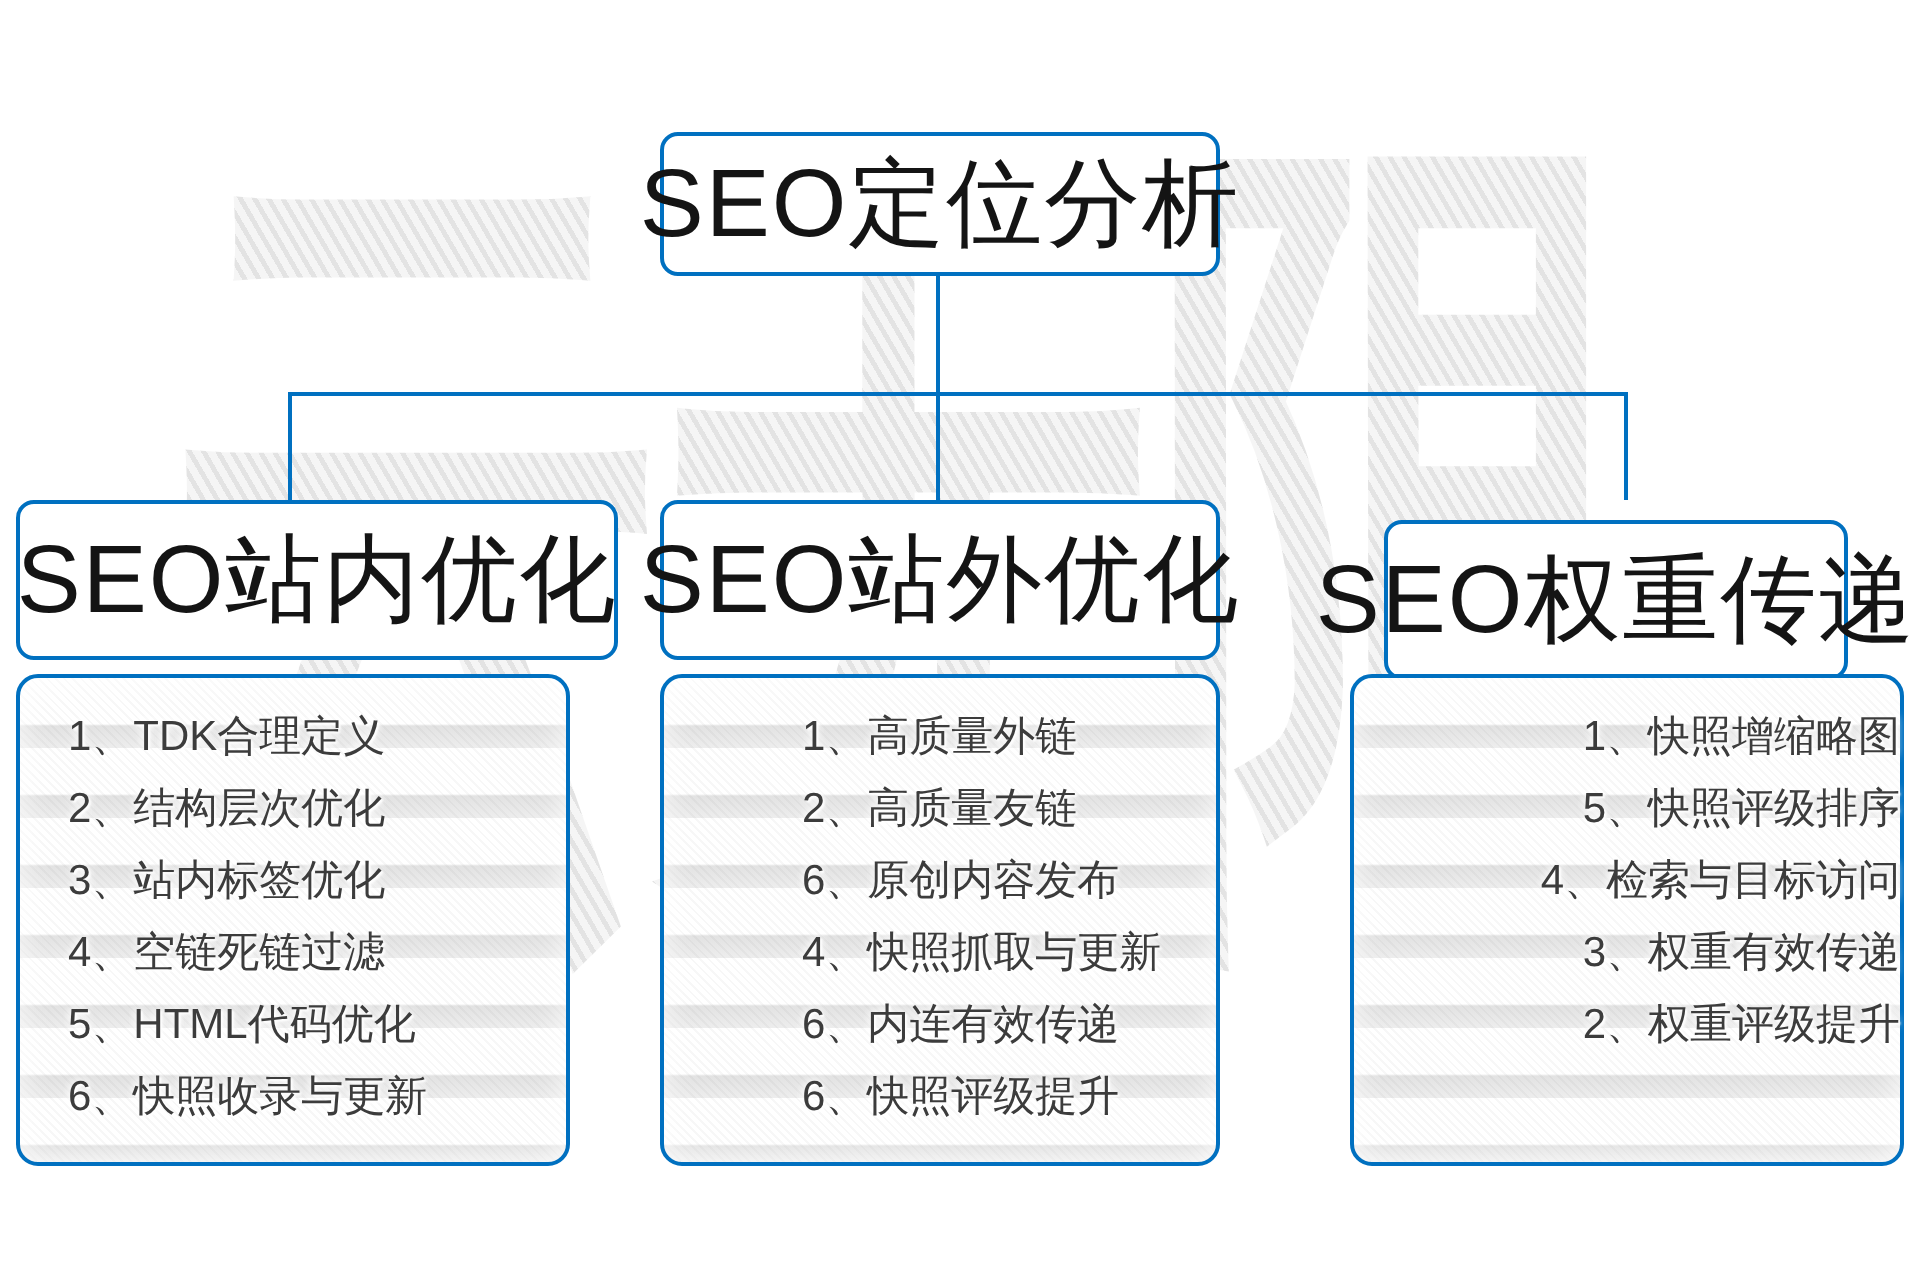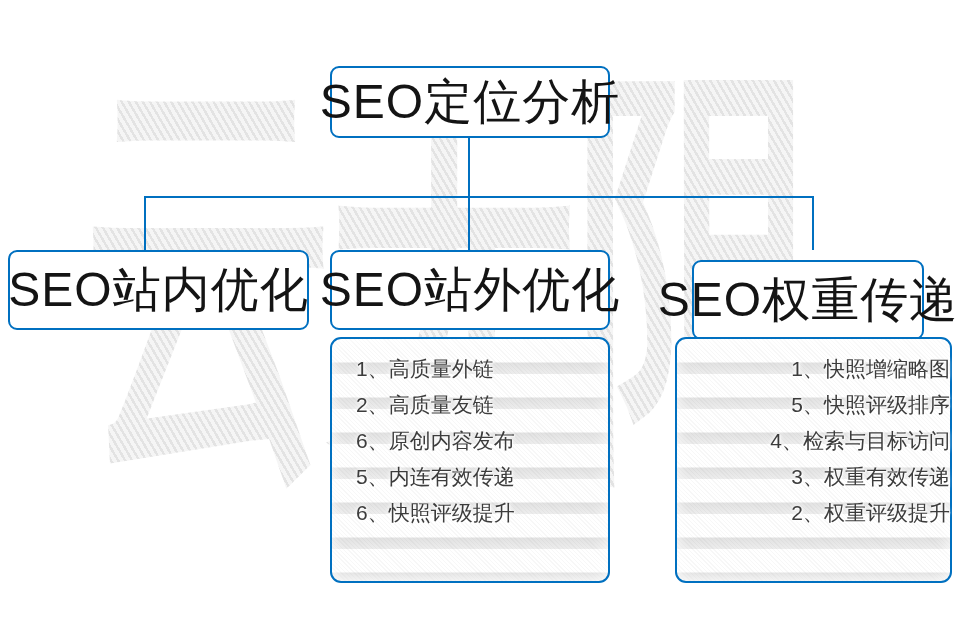--- a/index.html
+++ b/index.html
@@ -77,21 +77,21 @@
     border: 2px solid #0070c0;
     border-radius: 11px;
     z-index: 2;
     background-color: #f1f1f1;
     background-image:
       repeating-linear-gradient(45deg, rgba(0,0,0,0.03) 0 1px, rgba(0,0,0,0) 1px 3px),
       repeating-linear-gradient(to bottom, #ffffff 0px, #ffffff 23px, #e2e2e2 24px, #ededed 35px);
     box-shadow: inset 0 0 16px rgba(255,255,255,0.95);
   }
   .p-col0 { left: 8px;   width: 277px; }
-  .p-col1 { left: 330px; width: 280px; }
+  .p-col1 { left: 330px; width: 280px; padding-left: 45px; }
   .p-col2 { left: 675px; width: 277px; text-align: right; }
 
   .panel-list {
     list-style: none;
     margin: 0;
     padding: 12px 0 0 24px;
   }
   .panel-item {
     height: 36px;
     line-height: 36px;
@@ -121,27 +121,38 @@
   <div class="node n-col0">
     <span class="node-label">SEO站内优化</span>
   </div>
   <div class="node n-col1">
     <span class="node-label">SEO站外优化</span>
   </div>
   <div class="node n-col2">
     <span class="node-label">SEO权重传递</span>
   </div>
 
+  <div class="panel p-col0">
+    <ul class="panel-list">
+      <li class="panel-item">1、TDK合理定义</li>
+      <li class="panel-item">2、结构层次优化</li>
+      <li class="panel-item">3、站内标签优化</li>
+      <li class="panel-item">4、空链死链过滤</li>
+      <li class="panel-item">5、HTML代码优化</li>
+      <li class="panel-item">6、快照收录与更新</li>
+    </ul>
+  </div>
 
   <div class="panel p-col1">
     <ul class="panel-list">
       <li class="panel-item">1、高质量外链</li>
       <li class="panel-item">2、高质量友链</li>
       <li class="panel-item">6、原创内容发布</li>
-      <li class="panel-item">5、内连有效传递</li>
+      <li class="panel-item">4、快照抓取与更新</li>
+      <li class="panel-item">6、内连有效传递</li>
       <li class="panel-item">6、快照评级提升</li>
     </ul>
   </div>
 
   <div class="panel p-col2">
     <ul class="panel-list">
       <li class="panel-item">1、快照增缩略图</li>
       <li class="panel-item">5、快照评级排序</li>
       <li class="panel-item">4、检索与目标访问</li>
       <li class="panel-item">3、权重有效传递</li>

